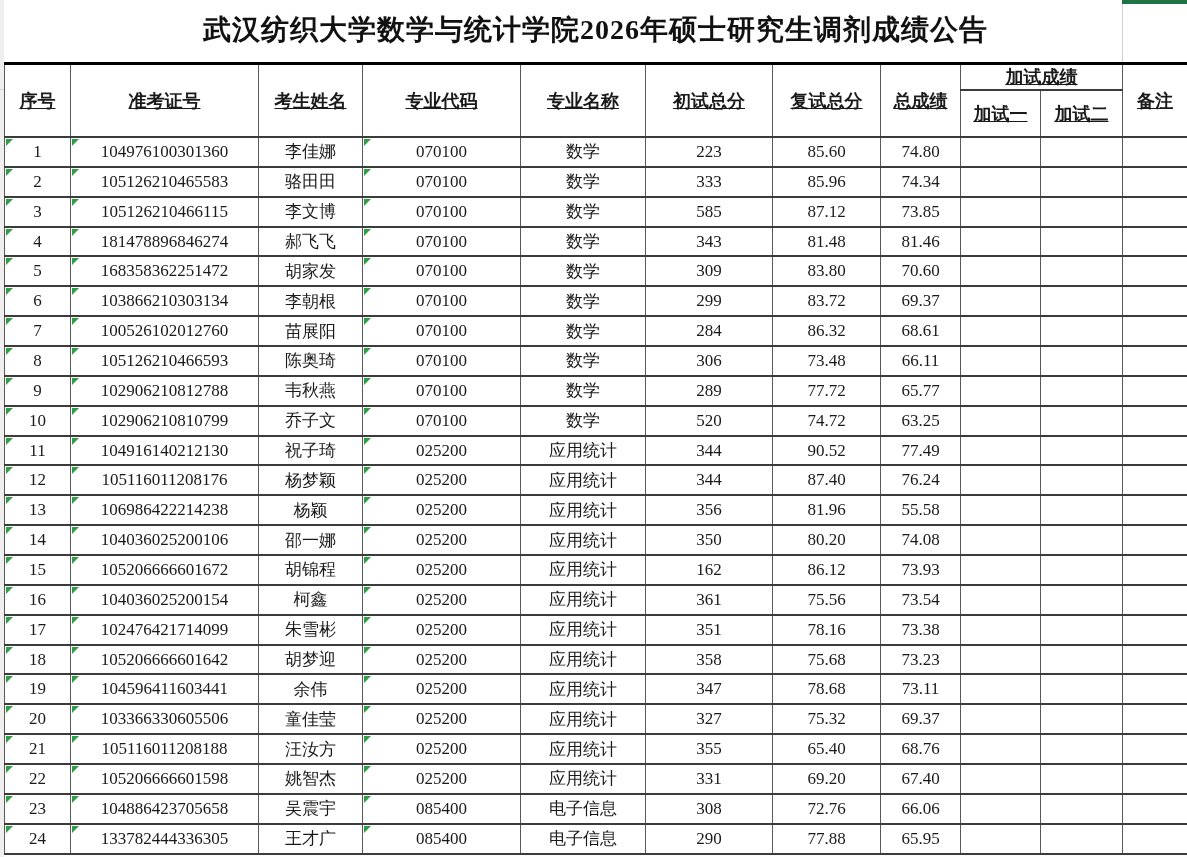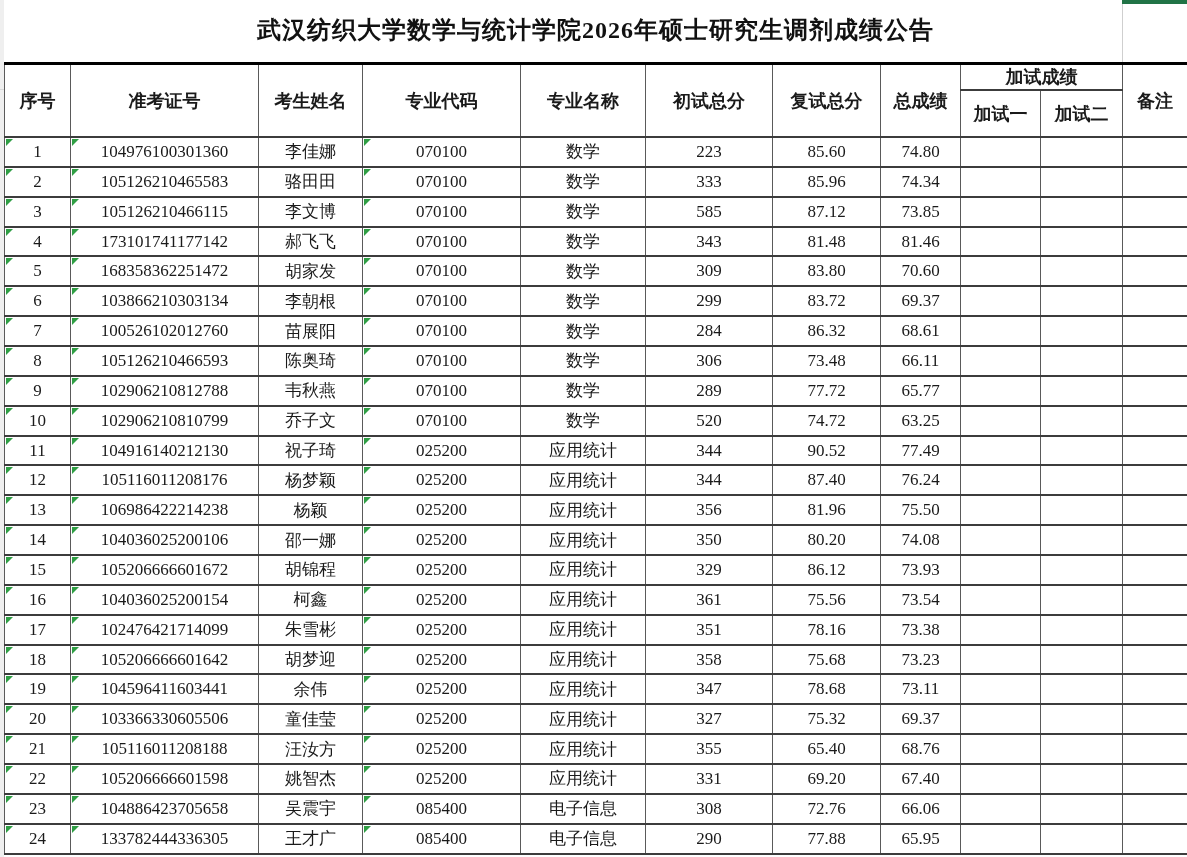--- a/index.html
+++ b/index.html
@@ -7,41 +7,41 @@
     width:1187px;height:857px;position:relative;overflow:hidden;
     background:#ffffff;
     font-family:"Liberation Serif","DejaVu Serif",serif;
     color:#1a1a1a;
   }
   .left-strip{position:absolute;left:0;top:0;width:4px;height:857px;background:#efefef;}
   .left-strip-line{position:absolute;left:0;top:89px;width:4px;height:1px;background:#d9d9d9;}
   .title{
     position:absolute;left:4px;top:0;width:1183px;height:60px;
     display:flex;align-items:center;justify-content:center;
-    font-size:24px;font-weight:bold;letter-spacing:1px;color:#111;
+    font-size:28px;font-weight:bold;letter-spacing:1px;color:#111;
   }
   .corner-col-line{position:absolute;left:1122px;top:0;width:1px;height:62px;background:#cfcfcf;}
   .corner-selection-bar{position:absolute;left:1122px;top:0;width:65px;height:4px;background:#217346;}
 
   table.score{
     position:absolute;left:4px;top:62px;width:1183px;
     border-collapse:collapse;table-layout:fixed;
     font-size:17px;
   }
   table.score th, table.score td{
     border-left:1px solid #5a5a5a;
     border-right:1px solid #5a5a5a;
     border-top:2px solid #3c3c3c;
     border-bottom:2px solid #3c3c3c;
     text-align:center;vertical-align:middle;
     padding:0;overflow:hidden;white-space:nowrap;
     position:relative;
     font-weight:normal;
   }
-  table.score thead th{font-weight:bold;font-size:18px;}
+  table.score thead th{font-weight:bold;font-size:18px;text-decoration:underline;}
   table.score thead tr:first-child th{border-top:3px solid #000;}
   tr.hrow1{height:25px;}
   tr.hrow2{height:47px;}
   tbody tr{height:29.87px;}
   td.tri::before{
     content:"";position:absolute;top:1px;left:1px;width:0;height:0;
     border-top:7px solid #2f9e44;border-right:7px solid transparent;
   }
 </style>
 </head>
@@ -121,21 +121,21 @@
         <td>数学</td>
         <td>585</td>
         <td>87.12</td>
         <td>73.85</td>
         <td></td>
         <td></td>
         <td></td>
       </tr>
       <tr>
         <td class="tri">4</td>
-        <td class="tri">173101741177142</td>
+        <td class="tri">181478896846274</td>
         <td>郝飞飞</td>
         <td class="tri">070100</td>
         <td>数学</td>
         <td>343</td>
         <td>81.48</td>
         <td>81.46</td>
         <td></td>
         <td></td>
         <td></td>
       </tr>
@@ -244,21 +244,21 @@
         <td></td>
       </tr>
       <tr>
         <td class="tri">13</td>
         <td class="tri">106986422214238</td>
         <td>杨颖</td>
         <td class="tri">025200</td>
         <td>应用统计</td>
         <td>356</td>
         <td>81.96</td>
-        <td>75.50</td>
+        <td>55.58</td>
         <td></td>
         <td></td>
         <td></td>
       </tr>
       <tr>
         <td class="tri">14</td>
         <td class="tri">104036025200106</td>
         <td>邵一娜</td>
         <td class="tri">025200</td>
         <td>应用统计</td>
@@ -268,21 +268,21 @@
         <td></td>
         <td></td>
         <td></td>
       </tr>
       <tr>
         <td class="tri">15</td>
         <td class="tri">105206666601672</td>
         <td>胡锦程</td>
         <td class="tri">025200</td>
         <td>应用统计</td>
-        <td>329</td>
+        <td>162</td>
         <td>86.12</td>
         <td>73.93</td>
         <td></td>
         <td></td>
         <td></td>
       </tr>
       <tr>
         <td class="tri">16</td>
         <td class="tri">104036025200154</td>
         <td>柯鑫</td>

